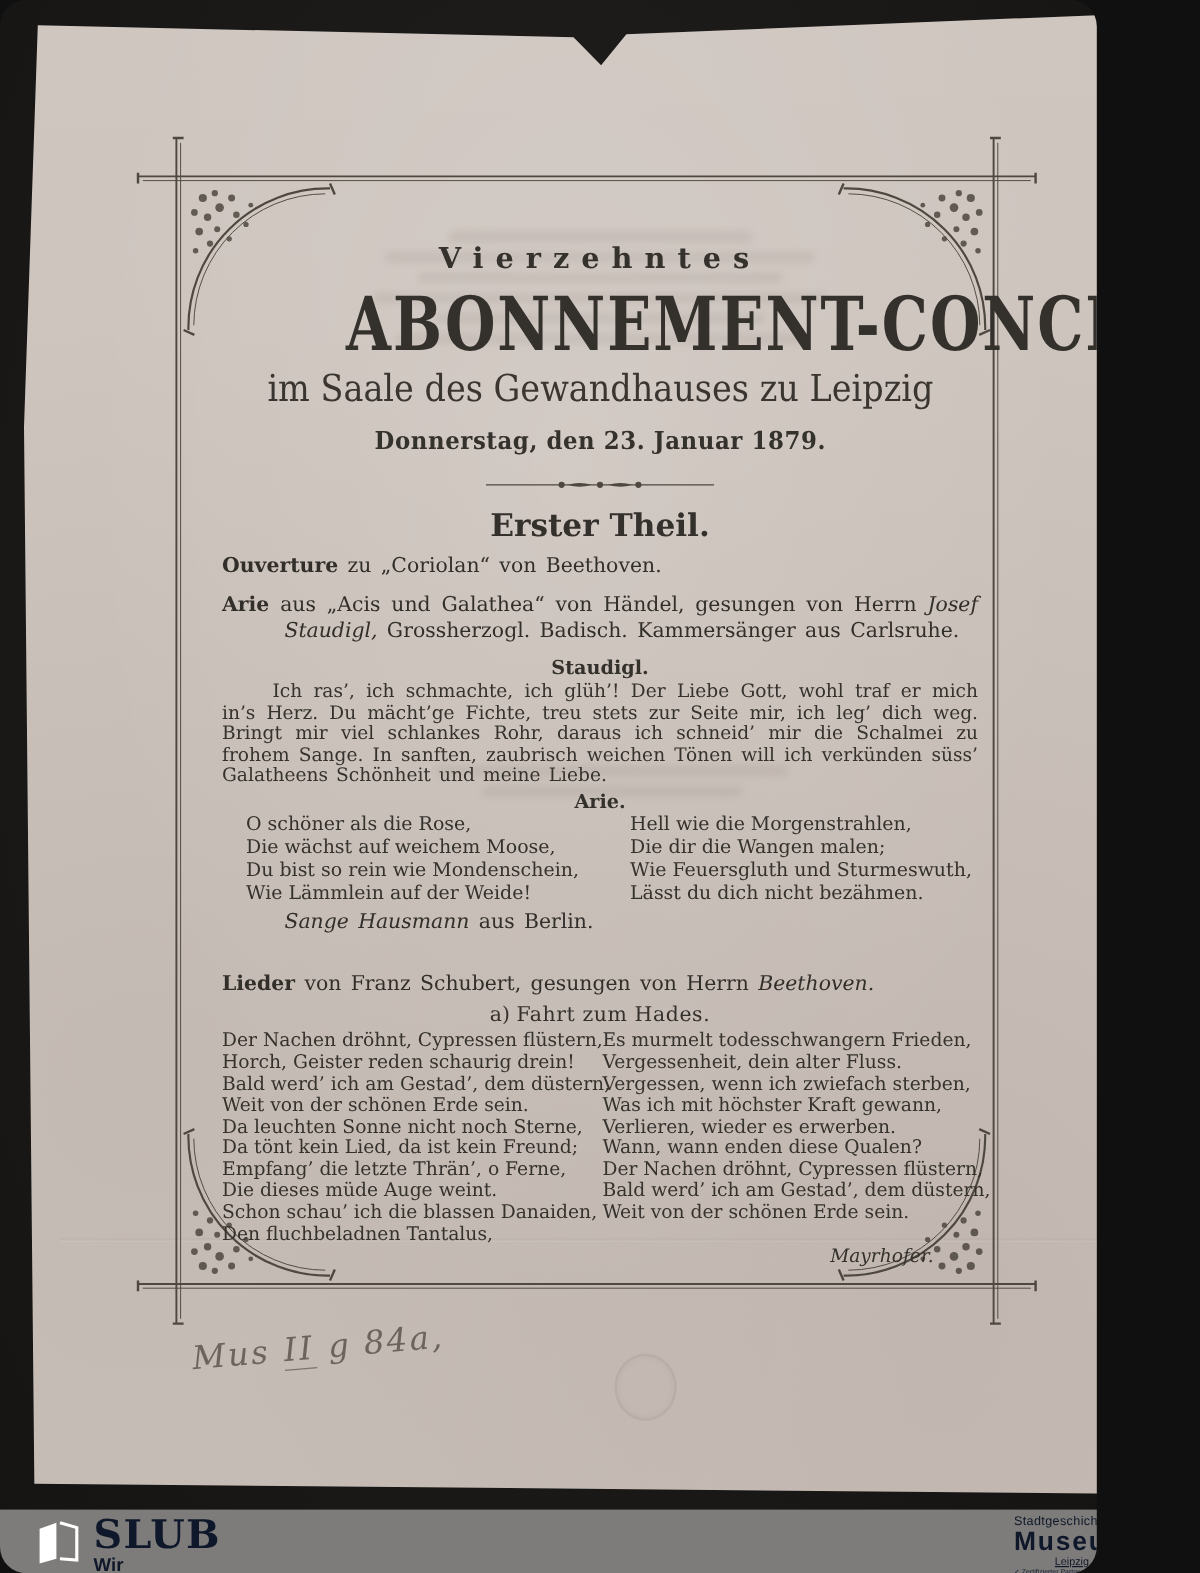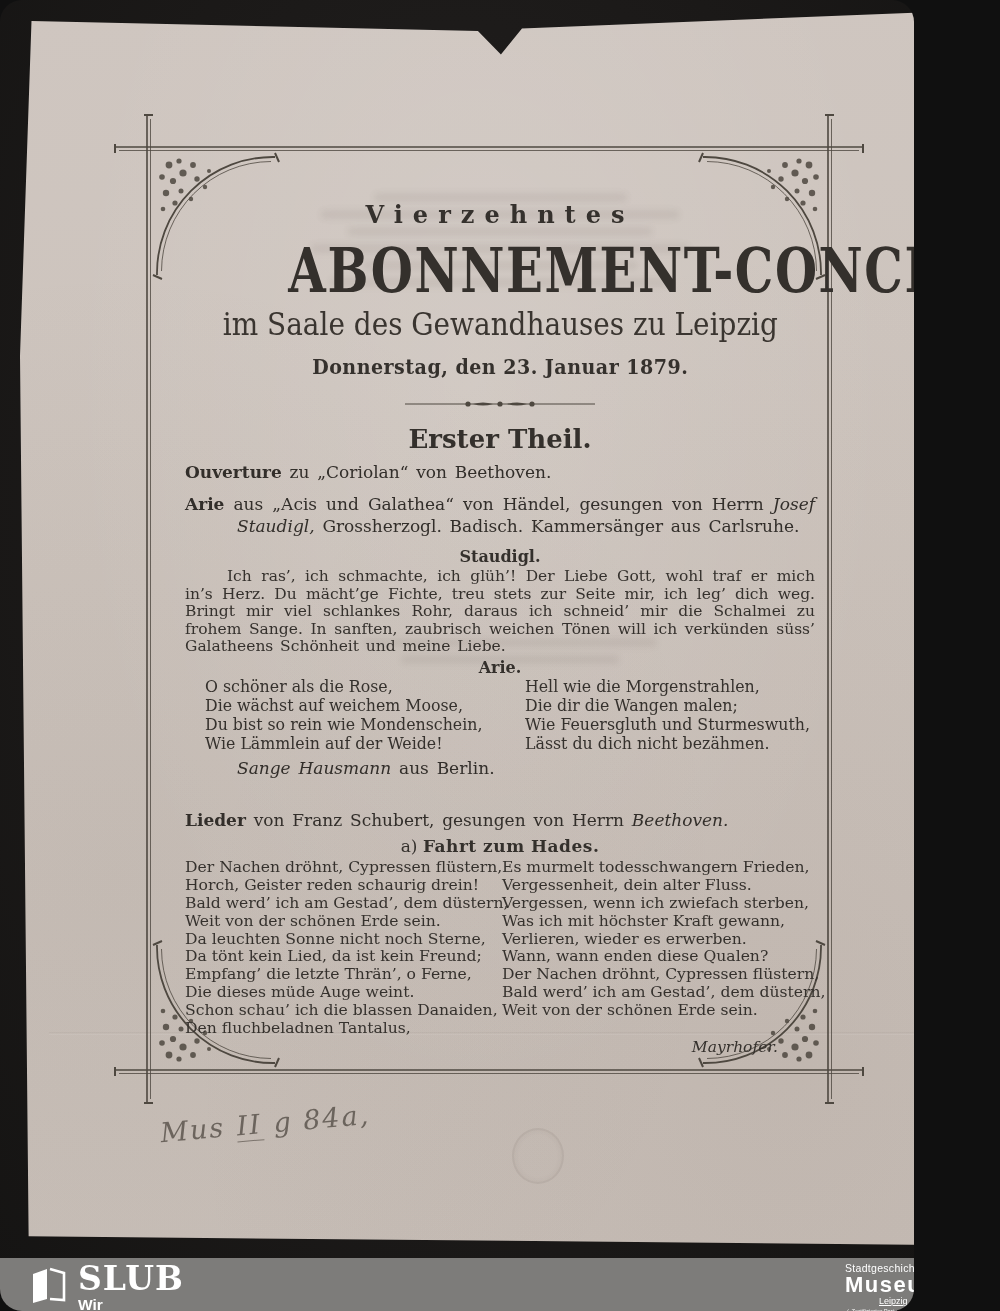--- a/index.html
+++ b/index.html
@@ -58,34 +58,34 @@
     text-align:justify;word-spacing:.12em;color:#35312d;}
   #recit .firstline-indent{display:inline-block;width:42px;}
   #h-arie{position:absolute;top:648px;width:100%;font-weight:bold;font-size:16px;color:#34302c;}
   .poem{position:absolute;font-size:15.8px;color:#35312d;white-space:nowrap;}
   .poem div{height:19px;line-height:19px;}
   #arie-left{top:667px;left:20px;}
   #arie-right{top:667px;left:340px;}
   #it-concert{top:748px;}
   #it-lieder{top:800px;}
   #h-song{position:absolute;top:826px;width:100%;font-size:17px;color:#34302c;}
-  #h-song b{font-weight:bold;letter-spacing:.5px;}
+  #h-song b{font-weight:normal;letter-spacing:.5px;}
   .poem2{position:absolute;font-size:15.6px;color:#35312d;white-space:nowrap;}
   .poem2 div{height:17.9px;line-height:17.9px;}
   #hades-left{top:849px;left:0px;}
   #hades-right{top:849px;left:317px;}
   #attribution{position:absolute;top:1028px;left:317px;width:276px;text-align:right;
     font-style:italic;font-size:15.5px;color:#35312d;}
   
   #handwriting{position:absolute;left:140px;top:1098px;transform:rotate(-5deg);
     font-style:italic;font-size:27px;letter-spacing:2px;color:rgba(92,85,78,.85);white-space:nowrap;}
   #handwriting .rom{border-bottom:1.5px solid rgba(92,85,78,.7);padding:0 1px;}
   
   #footer-bar{position:absolute;left:0;top:1258px;width:1000px;height:53px;background:#7d7c7a;
-    font-family:"Liberation Sans","DejaVu Sans",sans-serif;color:#ffffff;}
+    font-family:"Liberation Sans","DejaVu Sans",sans-serif;color:#0f172a;}
   #slub-logo{position:absolute;left:30px;top:5px;}
   #slub-book{position:absolute;left:0;top:3px;}
   #slub-name{position:absolute;left:48px;top:-4px;font-family:"DejaVu Serif","Liberation Serif",serif;
     font-weight:bold;font-size:33px;letter-spacing:1px;}
   #slub-tagline{position:absolute;left:48px;top:33px;font-weight:bold;font-size:15.5px;}
   #museum-logo{position:absolute;right:25px;top:4px;width:130px;}
   #museum-top{font-size:10.5px;letter-spacing:.3px;}
   #museum-name{font-size:22px;font-weight:bold;letter-spacing:1.5px;text-align:left;margin-top:-2px;}
   #museum-city{font-size:9px;margin-left:34px;margin-top:-2px;text-decoration:underline;}
   #museum-cert{font-size:5.8px;margin-top:2px;white-space:nowrap;opacity:.95;}

